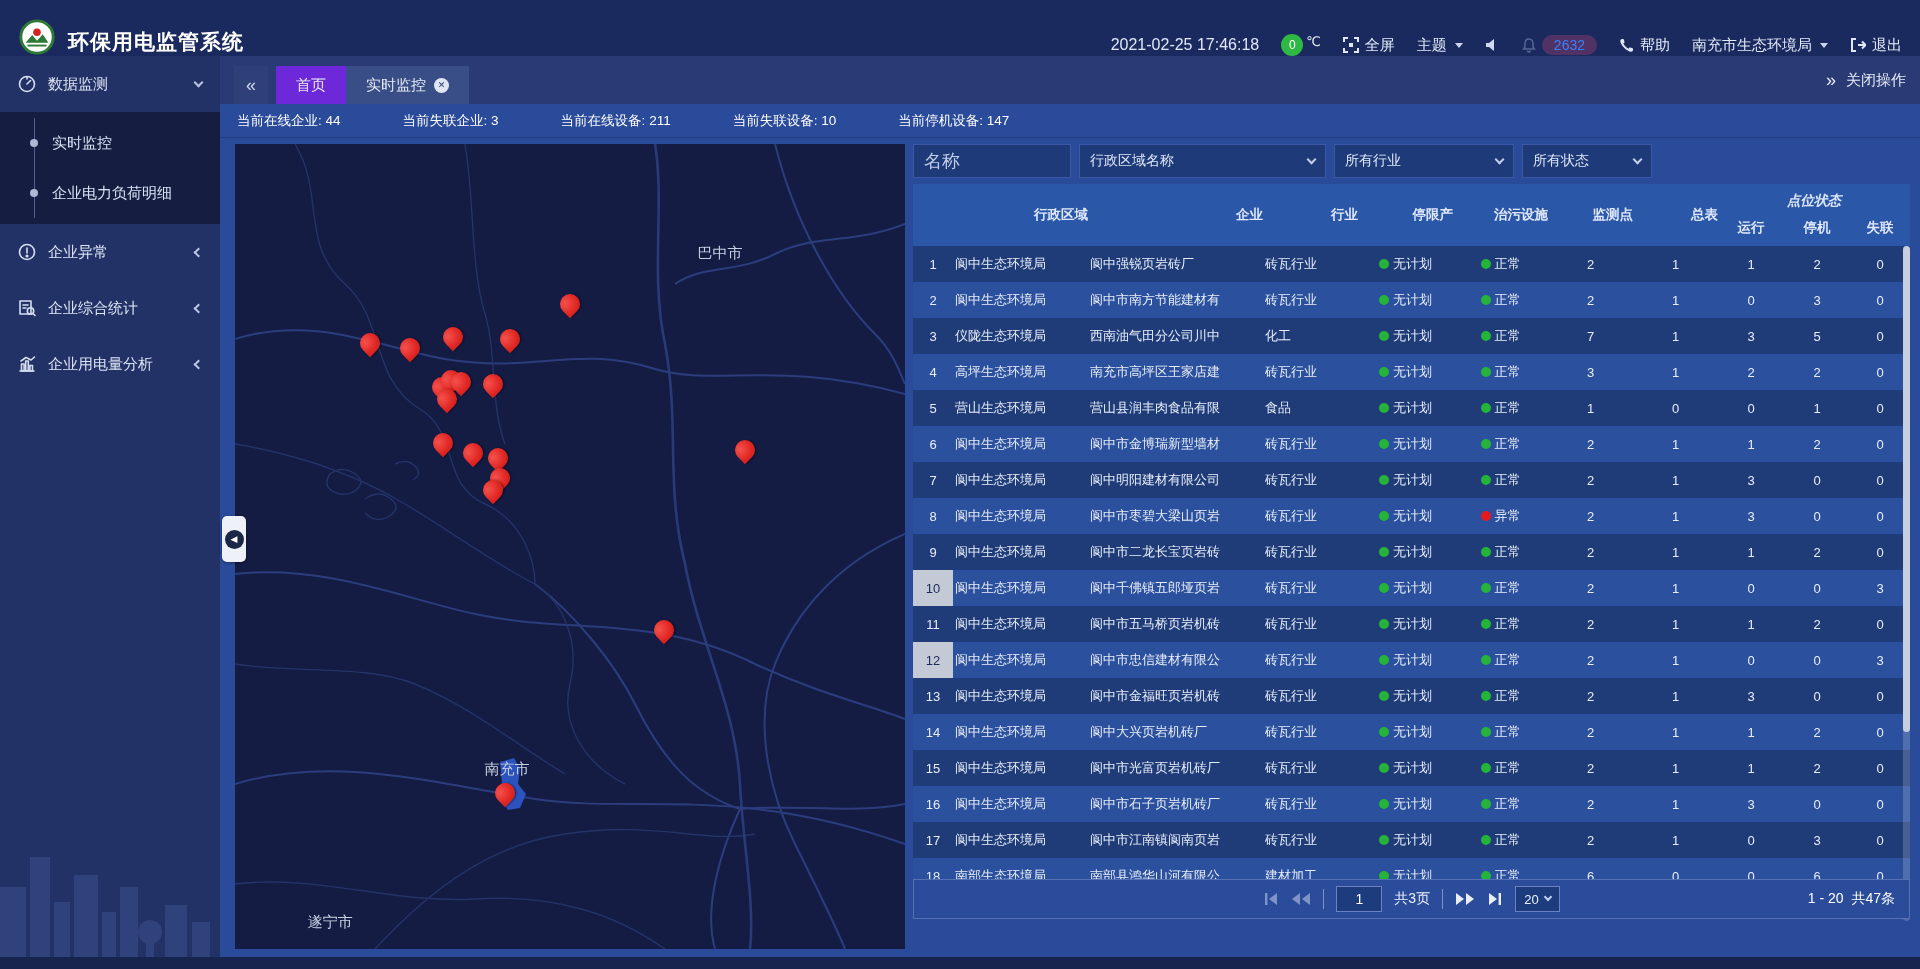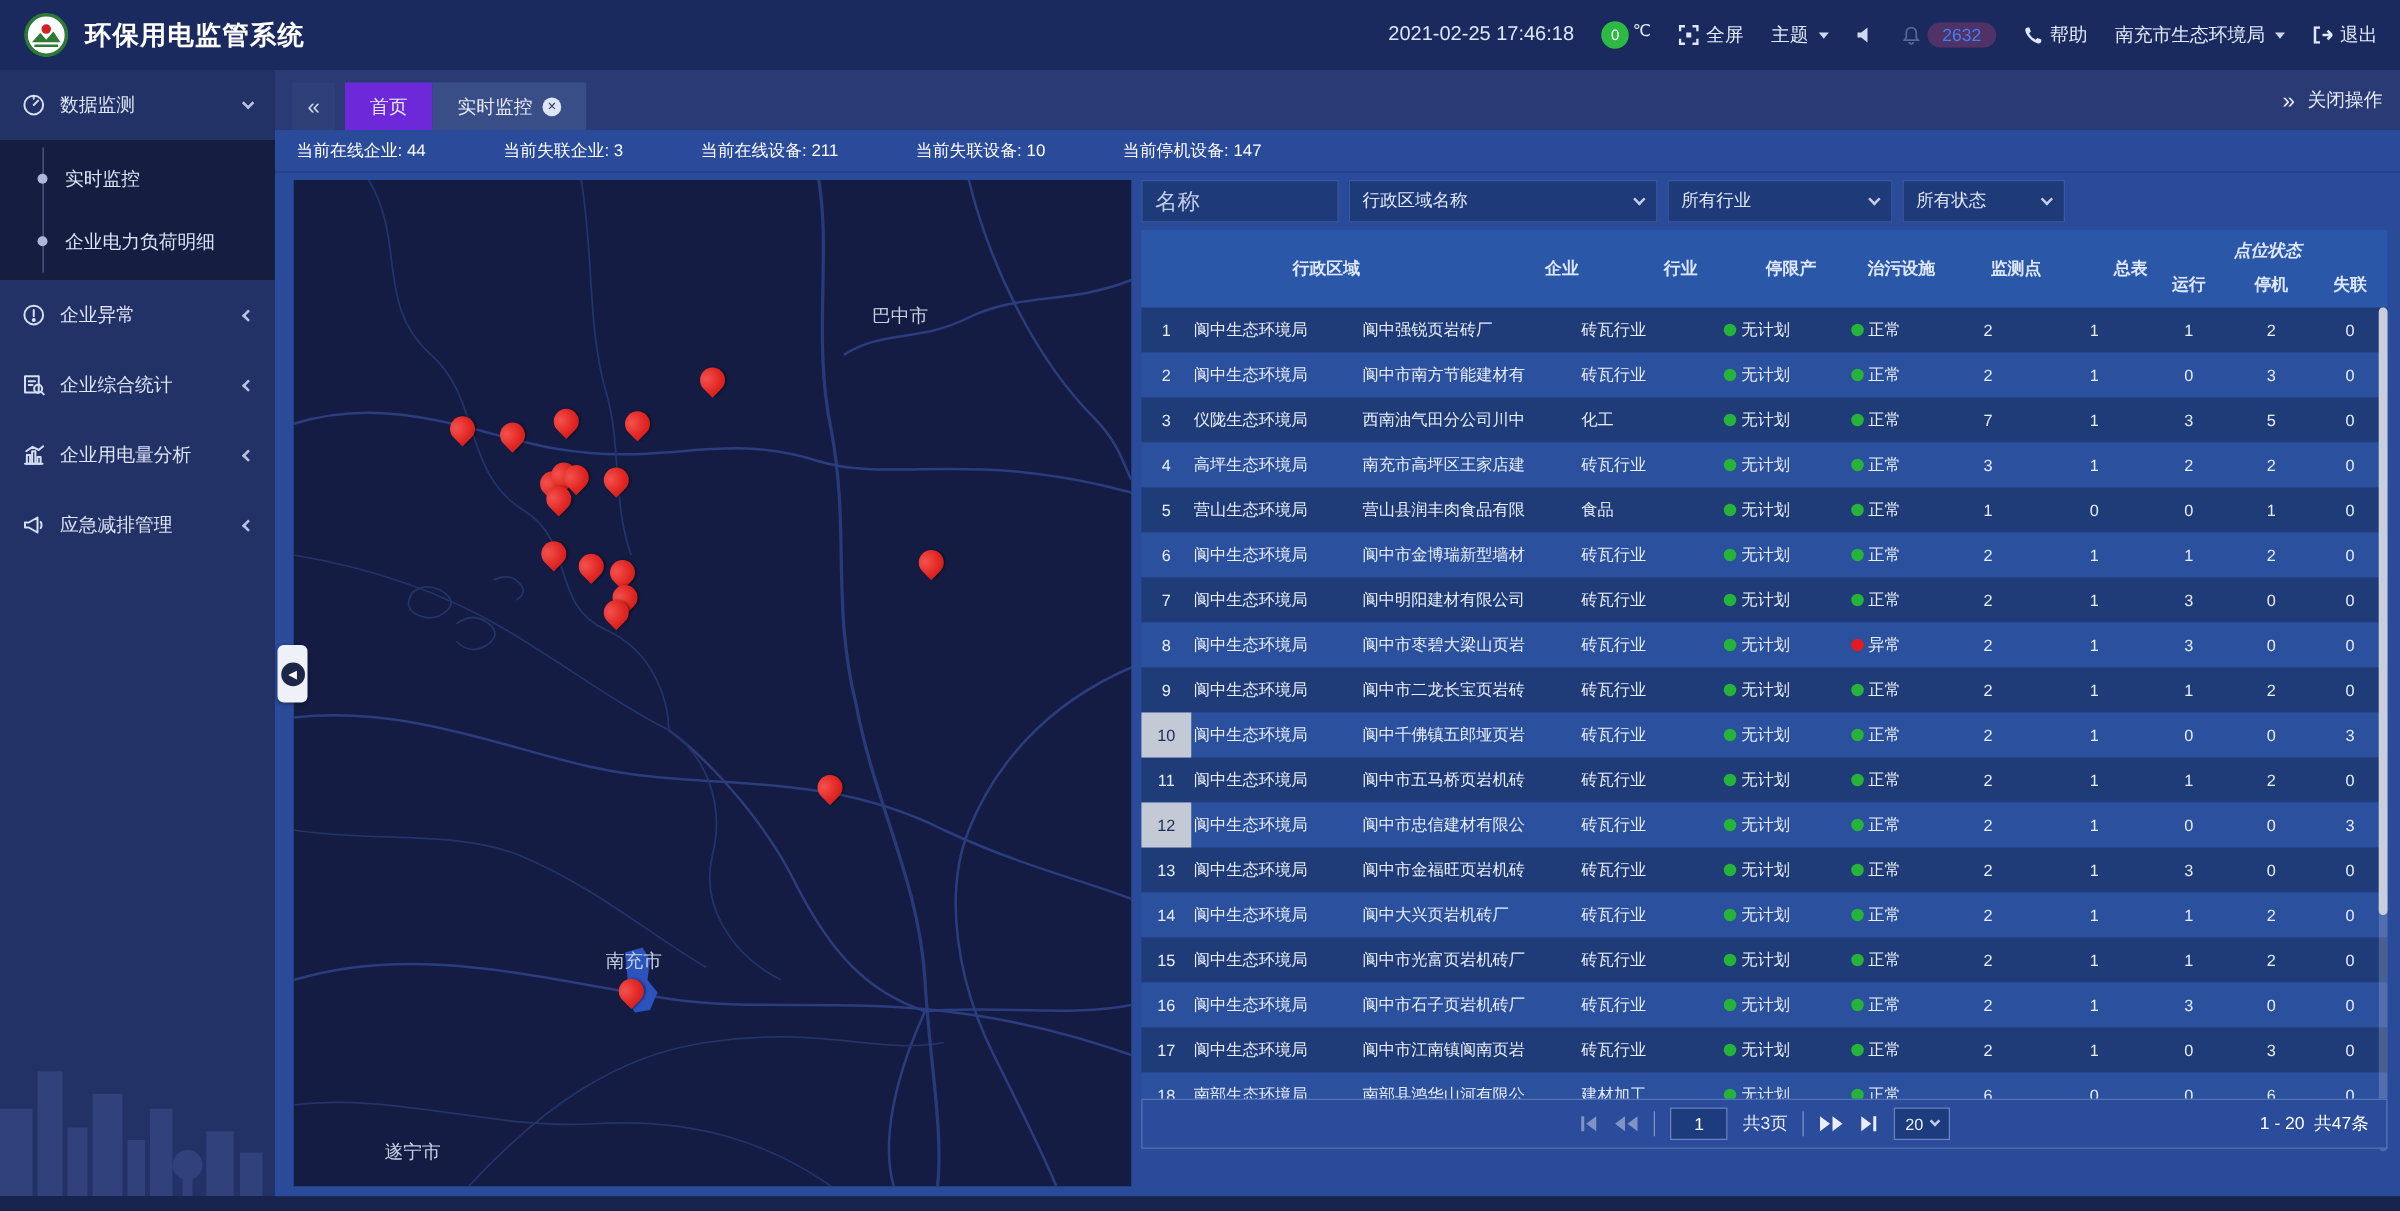--- a/index.html
+++ b/index.html
@@ -2,21 +2,21 @@
 <html><head>
 <meta charset="utf-8">
 <title>环保用电监管系统</title>
 <style>
   * { margin:0; padding:0; box-sizing:border-box; }
   html,body { width:1920px; height:969px; background:#101a3e; }
   body { font-family:"Liberation Sans","DejaVu Sans",sans-serif; color:#e8eef9; font-size:13px; overflow:hidden; }
   .app { width:1920px; height:969px; display:flex; flex-direction:column; position:relative; }
 
   
-  .topbar { height:56px; background:#1a2a5e; display:flex; align-items:center; padding:0 18px; flex:none; }
+  .topbar { height:56px; background:#1a2a5e; display:flex; align-items:flex-end; padding:0 18px; flex:none; }
   .logo { width:38px; height:38px; margin-right:12px; flex:none; }
   .app-title { font-size:21px; font-weight:bold; letter-spacing:1px; color:#ffffff; }
   .topbar-right { margin-left:auto; display:flex; align-items:center; gap:22px; }
   .datetime { font-size:16px; color:#dfe7f8; }
   .temp-wrap { display:flex; align-items:flex-start; gap:3px; }
   .temp-circle { width:22px; height:22px; border-radius:50%; background:#2eb944; color:#fff; font-size:12px; display:flex; align-items:center; justify-content:center; }
   .temp-unit { font-size:13px; color:#e8eef9; }
   .top-btn { display:flex; align-items:center; gap:6px; color:#e3eafa; font-size:15px; cursor:pointer; }
   .top-btn svg { display:block; }
   .caret-down { width:0; height:0; border-left:4px solid transparent; border-right:4px solid transparent; border-top:5px solid #cdd6ee; display:inline-block; margin-left:2px; }
@@ -225,28 +225,20 @@
         <svg width="18" height="18" viewBox="0 0 18 18" class="ic">
           <path d="M2 16 H16"></path>
             <rect x="3.5" y="9" width="2.6" height="7"></rect>
             <rect x="7.7" y="6" width="2.6" height="10"></rect>
             <rect x="11.9" y="10.5" width="2.6" height="5.5"></rect>
             <path d="M3 6 L8 2.5 L13 5 L16.5 2"></path>
         </svg>
         <span>企业用电量分析</span>
         <span class="chev left"></span>
       </div>
-      <div class="menu-group">
-        <svg width="18" height="18" viewBox="0 0 18 18" class="ic">
-          <path d="M2 7 V11 H5 L12 15 V3 L5 7 Z"></path>
-            <path d="M14.5 6.5 C15.5 7.5 15.5 10.5 14.5 11.5"></path>
-        </svg>
-        <span>应急减排管理</span>
-        <span class="chev left"></span>
-      </div>
 
       <svg class="sidebar-skyline" viewBox="0 0 220 140">
         <g fill="#5a74c0" opacity="0.55">
           <rect x="0" y="70" width="26" height="70"></rect>
             <rect x="30" y="40" width="20" height="100"></rect>
           <rect x="54" y="85" width="16" height="55"></rect>
             <rect x="74" y="58" width="24" height="82"></rect>
           <rect x="102" y="95" width="14" height="45"></rect>
             <rect x="120" y="70" width="18" height="70"></rect>
           <circle cx="150" cy="115" r="12"></circle>

